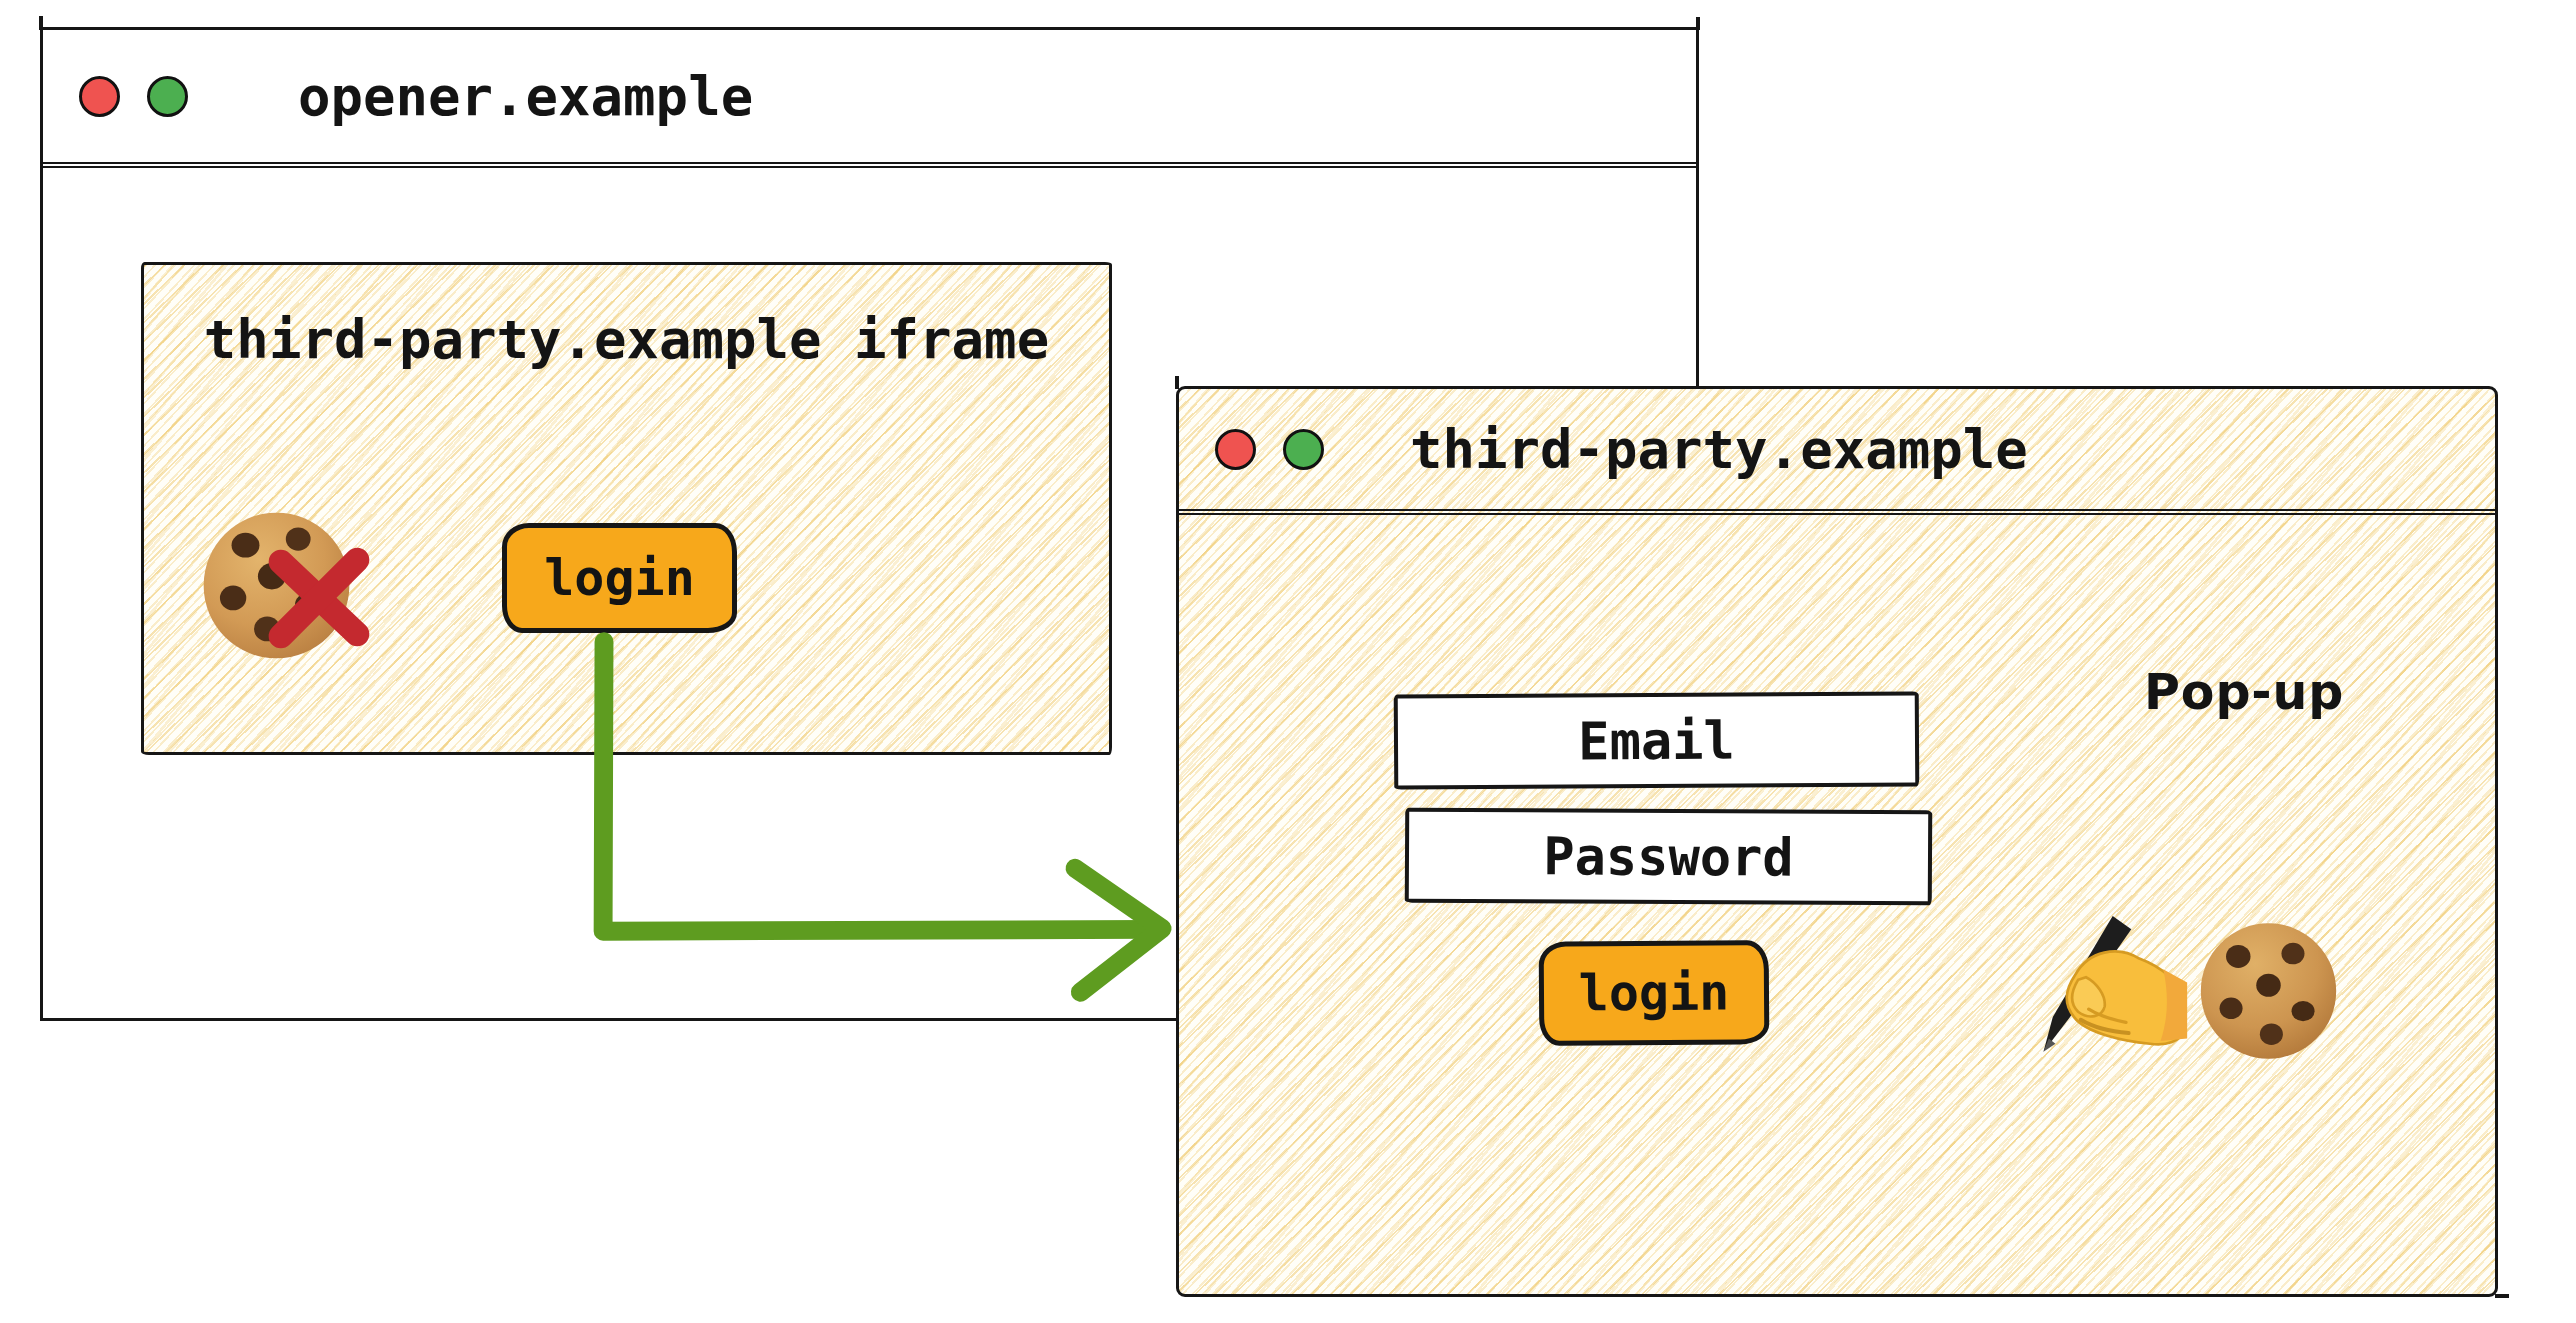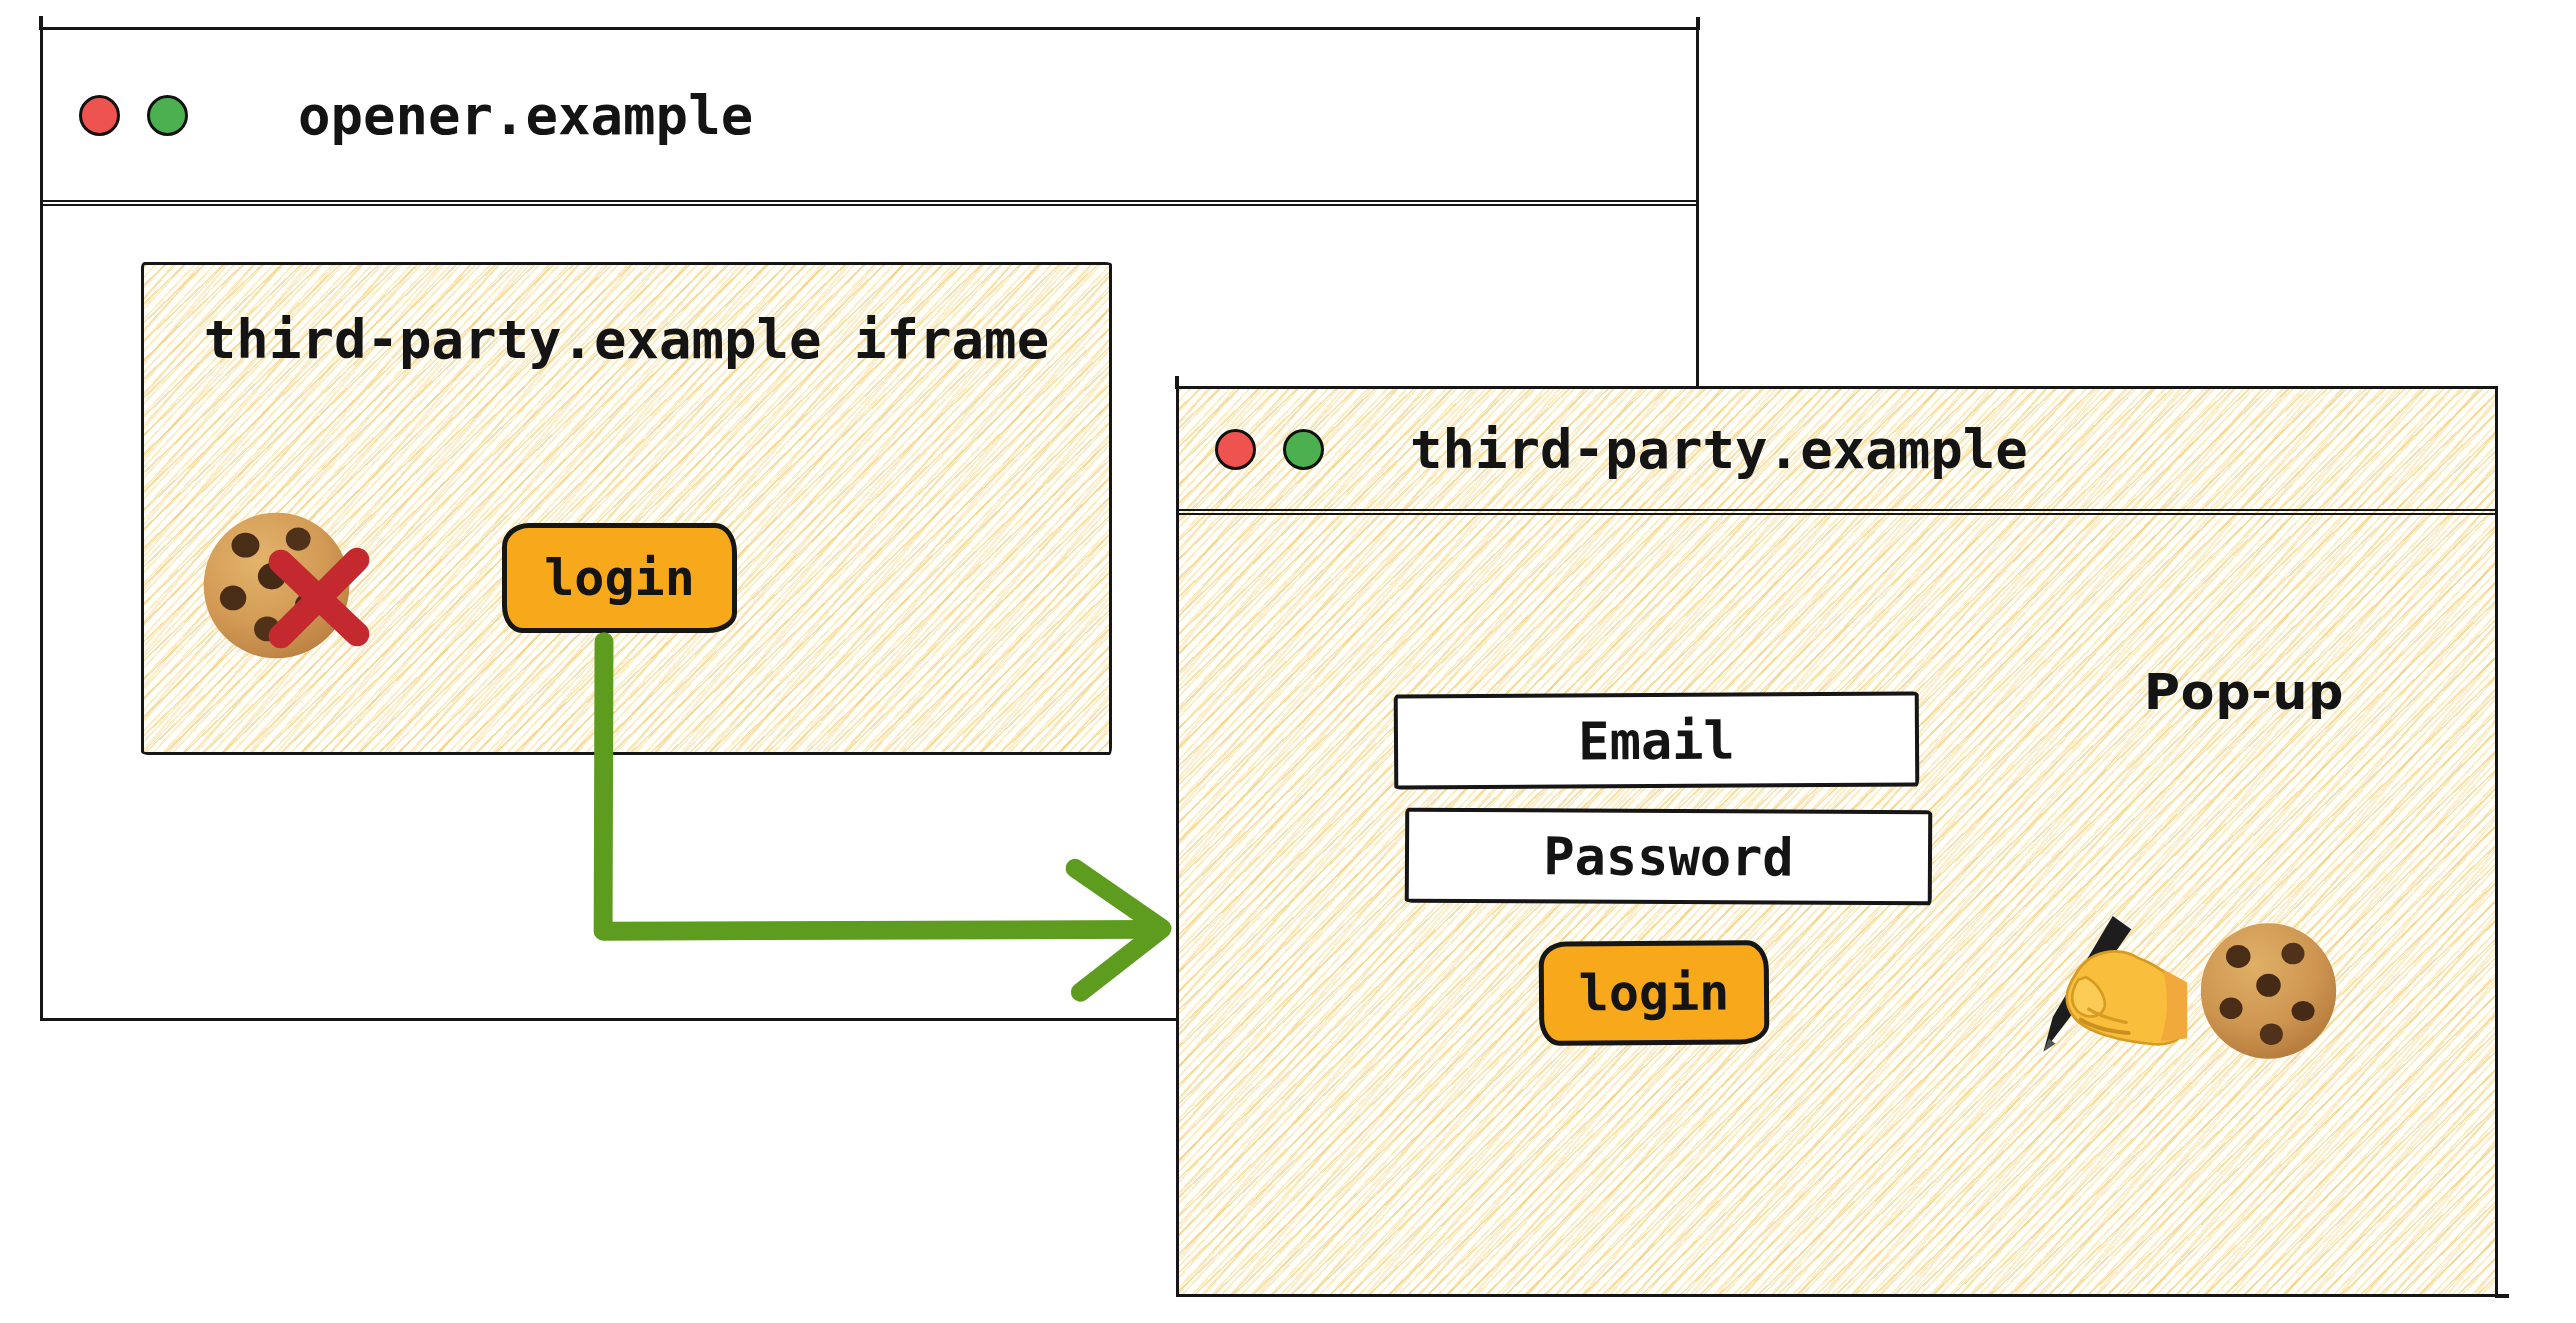--- a/index.html
+++ b/index.html
@@ -6,30 +6,31 @@
   .canvas{position:relative;width:2576px;height:1324px;background:#ffffff;overflow:hidden;
           font-family:"DejaVu Sans Mono","Liberation Mono",monospace;color:#141414;}
 
   
   .hatch{
     background-color:#FFFEF8;
     background-image:
       repeating-linear-gradient(133deg, rgba(238,196,95,0.30) 0 1.8px, transparent 1.8px 7.2px),
       repeating-linear-gradient(136deg, rgba(240,205,120,0.55) 0 1.8px, transparent 1.8px 13.5px),
       repeating-linear-gradient(130deg, rgba(244,216,148,0.38) 0 2.7px, transparent 2.7px 20.7px);
+    border-radius: 9px;
   }
 
   
   .window{position:absolute;border:3.6px solid #161616;box-sizing:border-box;}
   .window.opener{left:40px;top:27px;width:1659px;height:994px;background:#ffffff;z-index:1;}
   .window.popup{left:1176px;top:386px;width:1322px;height:911px;z-index:3;}
 
   .titlebar{position:relative;display:flex;align-items:center;box-sizing:border-box;
             border-bottom:6.3px double #161616;padding-left:36px;}
-  .opener .titlebar{height:176px;background:#ffffff;}
+  .opener .titlebar{height:138px;background:#ffffff;}
   .popup  .titlebar{height:126px;}
 
   .light{display:inline-block;width:41px;height:41px;border-radius:50%;
          border:3.6px solid #111;box-sizing:border-box;margin-right:27px;flex:0 0 auto;}
   .light.red{background:#EF5350;}
   .light.green{background:#4CAF50;}
 
   .win-title{font-size:54px;font-weight:700;letter-spacing:0px;white-space:pre;}
   .opener .win-title{margin-left:83px;}
   .popup  .win-title{margin-left:59px;}

